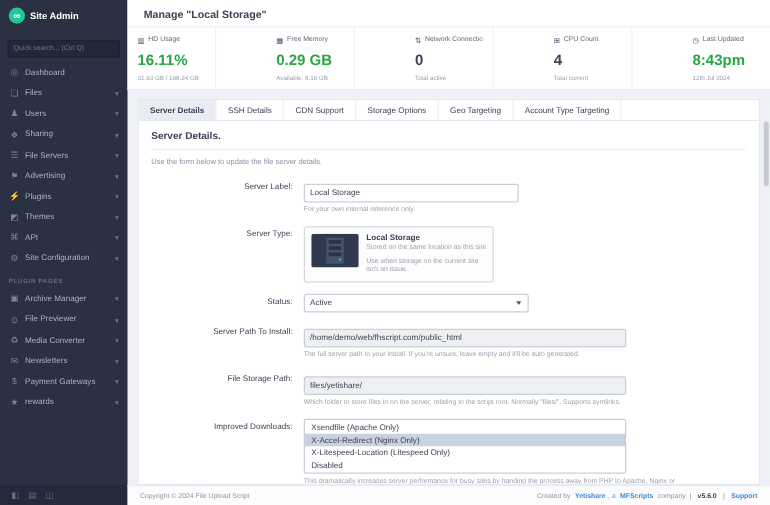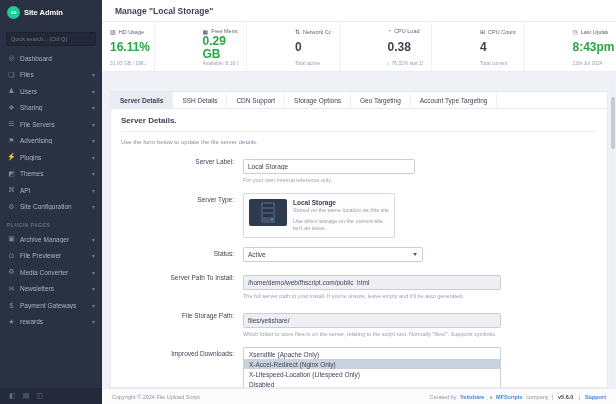--- a/index.html
+++ b/index.html
@@ -32,21 +32,21 @@
   .stat { flex:1; min-width:0; padding:6px 8px 5px; border-right:1px solid #f0f2f5; display:flex; flex-direction:column; justify-content:space-between; }
   .stat:last-child { border-right:none; }
   .stat-top { display:flex; align-items:center; gap:3px; font-size:5.5px; color:#5f6575; white-space:nowrap; overflow:hidden; }
   .stat-icon { font-size:6px; color:#49516b; }
   .stat-value { font-size:12px; font-weight:bold; line-height:1.05; }
   .green { color:#28a745; }
   .dark { color:#3f4254; }
   .stat-sub { font-size:5px; color:#9aa0ac; white-space:nowrap; overflow:hidden; }
   .arrow-green { color:#28a745; }
 
-  .content { flex:1; min-height:0; padding:19px 8px 0; display:flex; flex-direction:column; }
+  .content { flex:1; min-height:0; padding:7px 8px 0; display:flex; flex-direction:column; }
   .tabs { display:flex; background:#fff; border:1px solid #e6e9f0; flex-shrink:0; }
   .tab { padding:4.5px 9px; font-size:6.5px; color:#3f4254; border-right:1px solid #eef0f4; cursor:pointer; white-space:nowrap; }
   .tab.active { background:#e9ecf2; font-weight:bold; }
 
   .card { background:#fff; border:1px solid #e6e9f0; border-top:none; flex:1; min-height:0; overflow:hidden; padding:7px 10px; }
   .card-title { font-size:8px; font-weight:bold; color:#3f4254; padding-bottom:6px; border-bottom:1px solid #eef0f4; margin-bottom:7px; }
   .card-help { font-size:6px; color:#8a90a0; margin-bottom:10px; }
 
   .form-row { display:flex; margin-bottom:9px; }
   .form-label { width:122px; flex-shrink:0; text-align:right; padding-right:9px; padding-top:3px; font-size:6.5px; color:#3f4254; }
@@ -203,28 +203,20 @@
         <div class="stat-value green">0.29 GB</div>
         <div class="stat-sub">Available: 8.16 GB</div>
       </div>
       <div class="stat">
         <div class="stat-top">
             <span class="stat-icon">⇅</span>
             <span>Network Connections</span>
           </div>
         <div class="stat-value dark">0</div>
         <div class="stat-sub">Total active</div>
-      </div>
-      <div class="stat">
-        <div class="stat-top">
-            <span class="stat-icon">◔</span>
-            <span>CPU Load</span>
-          </div>
-        <div class="stat-value dark">0.38</div>
-        <div class="stat-sub"><span class="arrow-green">↓</span> <span>76.32% last 15 minutes</span></div>
       </div>
       <div class="stat">
         <div class="stat-top">
             <span class="stat-icon">⊞</span>
             <span>CPU Count</span>
           </div>
         <div class="stat-value dark">4</div>
         <div class="stat-sub">Total current</div>
       </div>
       <div class="stat">

